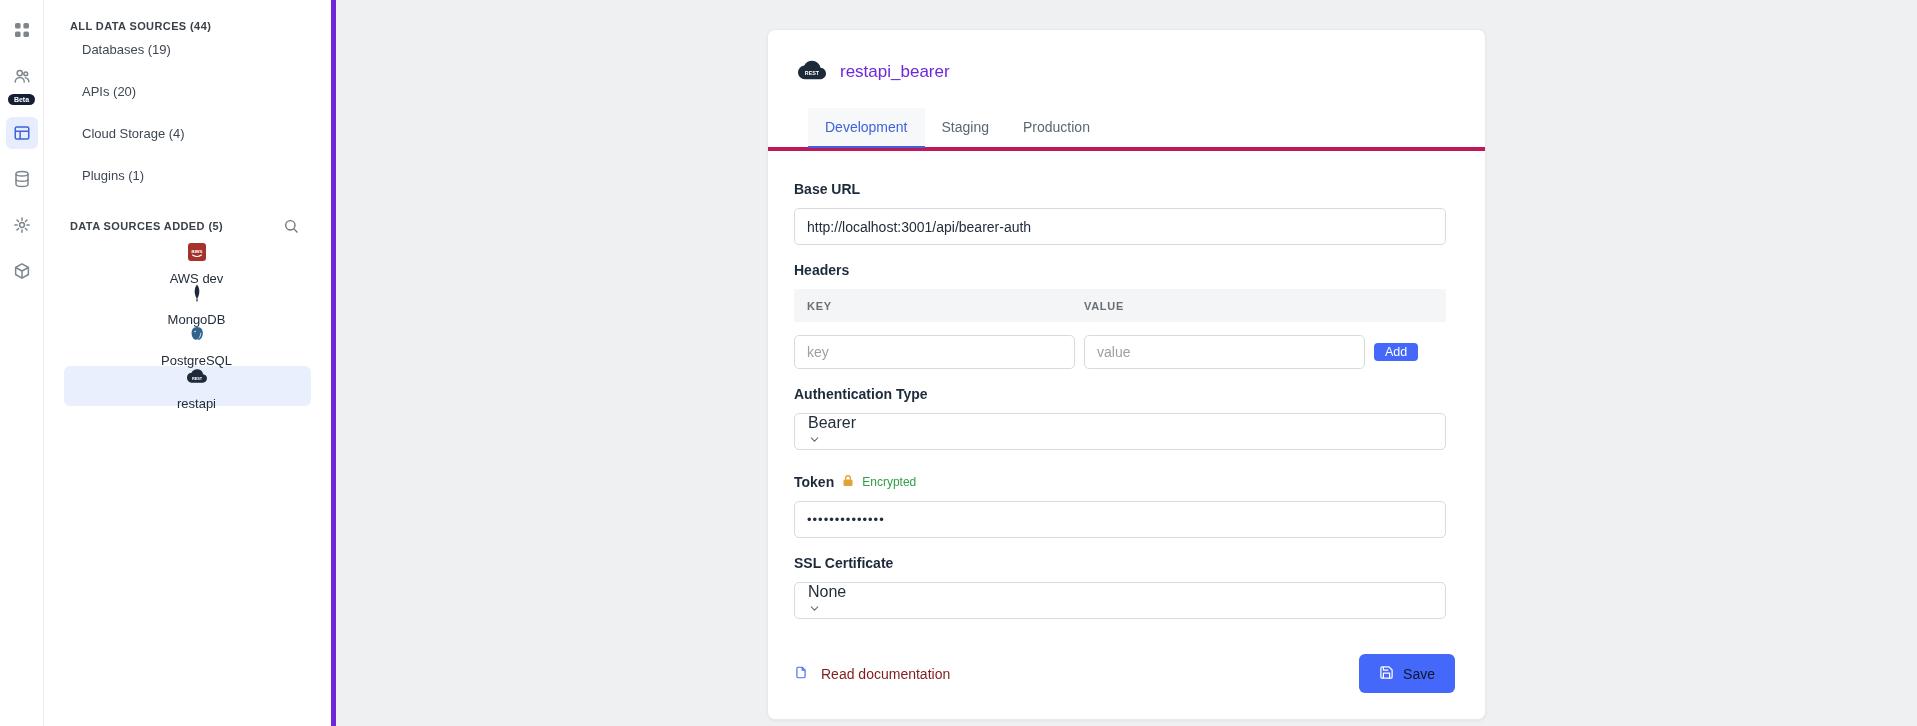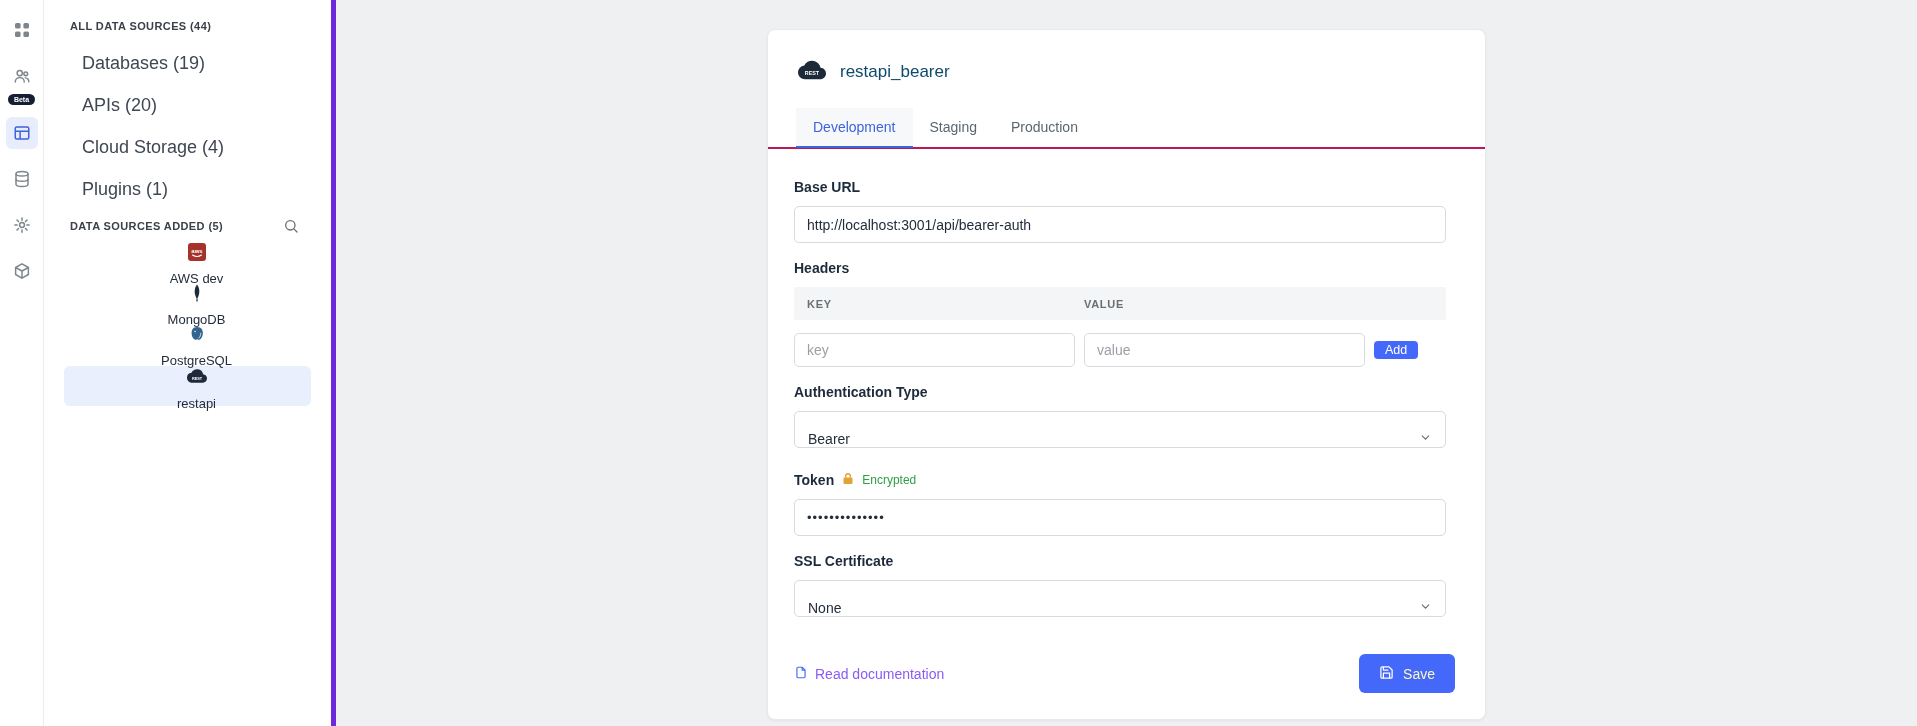--- a/index.html
+++ b/index.html
@@ -45,22 +45,22 @@
     padding: 0 34px 0 26px; height: 32px;
   }
   .sb-header-label {
     font-size: 11px; font-weight: 700; color: #3a4149; letter-spacing: .4px;
   }
   .sb-search {
     width: 28px; height: 28px; display: flex; align-items: center; justify-content: center;
     border-radius: 6px; cursor: pointer; margin-right: -8px;
   }
   .sb-cat {
-    height: 42px; display: flex; align-items: center;
-    padding-left: 38px; font-size: 18px; color: #3e4753; cursor: pointer;
+    height: 42px; display: flex; 
+    padding-left: 38px; font-size: 13px; color: #3e4753; cursor: pointer;
   }
   .sb-src {
     height: 40px; display: flex; align-items: center; gap: 10px;
     margin: 1px 20px; padding-left: 18px; border-radius: 6px;
     font-size: 13px; color: #232e3c; cursor: pointer; flex-direction: column;
   }
   .sb-src.selected { background: #e9effd; }
   .src-icon { width: 20px; height: 20px; display: flex; align-items: center; justify-content: center; }
 
   
@@ -69,23 +69,23 @@
     padding-top: 29px;
   }
   .card {
     width: 719px; height: 691px;
     background: #fff;
     border: 1px solid #e7e9eb; border-radius: 8px;
     box-shadow: 0 1px 3px rgba(20,30,52,.05);
     display: flex; flex-direction: column;
   }
   .card-header { display: flex; align-items: center; gap: 14px; padding: 26px 30px 0 30px; }
-  .card-title { font-size: 17px; font-weight: 500; color: #0c4a6e; text-align: right; }
-
-  .tabs { display: flex; padding: 0 28px; margin-top: 20px; border-bottom: 2px solid #be185d; }
+  .card-title { font-size: 17px; font-weight: 500; color: #6d28d9; text-align: right; }
+
+  .tabs { display: flex; padding: 0 40px; margin-top: 20px; border-bottom: 4px solid #be185d; }
   .tab { padding: 11px 17px 12px; font-size: 14px; color: #5b6770; cursor: pointer; position: relative; }
   .tab.active { color: #3e63dd; font-weight: 500; background: #f7f8fa; }
   .tab.active::after {
     content: ""; position: absolute; left: 0; right: 0; bottom: -1px;
     height: 2px; background: #3e63dd;
   }
 
   .form { padding: 30px 39px 0 26px; flex: 1; }
   .fgroup { margin-bottom: 17px; }
   .fgroup.tight { margin-bottom: 24px; }
@@ -96,22 +96,22 @@
   .tinput {
     width: 100%; height: 37px;
     border: 1px solid #d7dbdf; border-radius: 5px;
     padding: 4px 12px; font-size: 14px; color: #232e3c;
     font-family: inherit; background: #fff; outline: none;
   }
   .tinput::placeholder { color: #9ba1a6; }
   .select {
     width: 100%; height: 37px;
     border: 1px solid #d7dbdf; border-radius: 5px;
-    padding: 0 13px; display: flex; align-items: flex-end; justify-content: space-between;
-    font-size: 14px; color: #232e3c; cursor: pointer; background: #fff;
+    padding: 0 13px; display: flex; align-items: flex-start; justify-content: space-between;
+    font-size: 16px; color: #232e3c; cursor: pointer; background: #fff; flex-direction: column;
   }
 
   .hdr-table {
     display: flex; align-items: center;
     background: #f3f5f7; height: 33px; border-radius: 2px; margin-bottom: 13px;
   }
   .hdr-col { font-size: 11px; font-weight: 700; color: #687076; letter-spacing: .7px; }
   .hdr-col.key { width: 290px; padding-left: 13px; }
   .hdr-row { display: flex; gap: 9px; align-items: center; }
   .kinput { width: 281px; height: 34px; }
@@ -121,24 +121,24 @@
     font-size: 12.5px; font-family: inherit; cursor: pointer;
   }
 
   .encrypted { font-size: 12px; color: #2f9e44; font-weight: 500; }
   .token-input { letter-spacing: 1px; font-size: 13px; }
 
   .footer {
     display: flex; justify-content: space-between; align-items: center;
     padding: 0 30px 26px 26px; margin-top: auto;
   }
-  .doc-link { display: flex; gap: 7px; align-items: center; color: #8b5cf6; font-size: 14px; cursor: pointer; text-decoration: none; text-align: right; }
+  .doc-link { display: flex; gap: 13px; align-items: center; color: #7f1d1d; font-size: 14px; cursor: pointer; text-decoration: none; text-align: right; }
   .save-btn {
     display: flex; gap: 9px; align-items: center;
-    background: #4368fa; color: #fef9c3; border: none; border-radius: 6px;
+    background: #4368fa; color: #0f172a; border: none; border-radius: 6px;
     height: 39px; padding: 0 20px; font-size: 14px; font-weight: 500;
     font-family: inherit; cursor: pointer;
   }
 </style>
 </head>
 <body>
 
 <nav class="rail">
   <div class="rail-icon">
     <svg width="18" height="18" viewBox="0 0 18 18">

